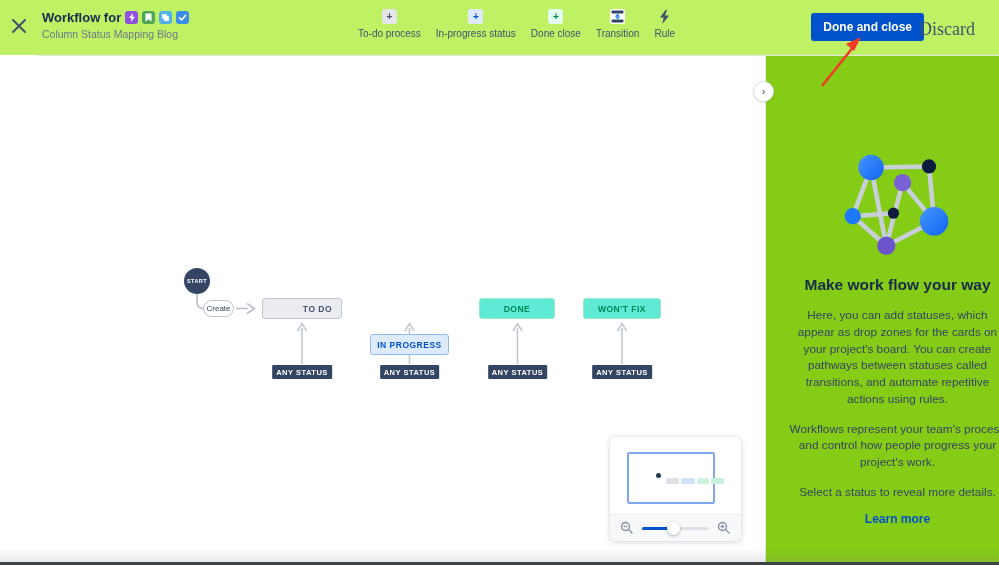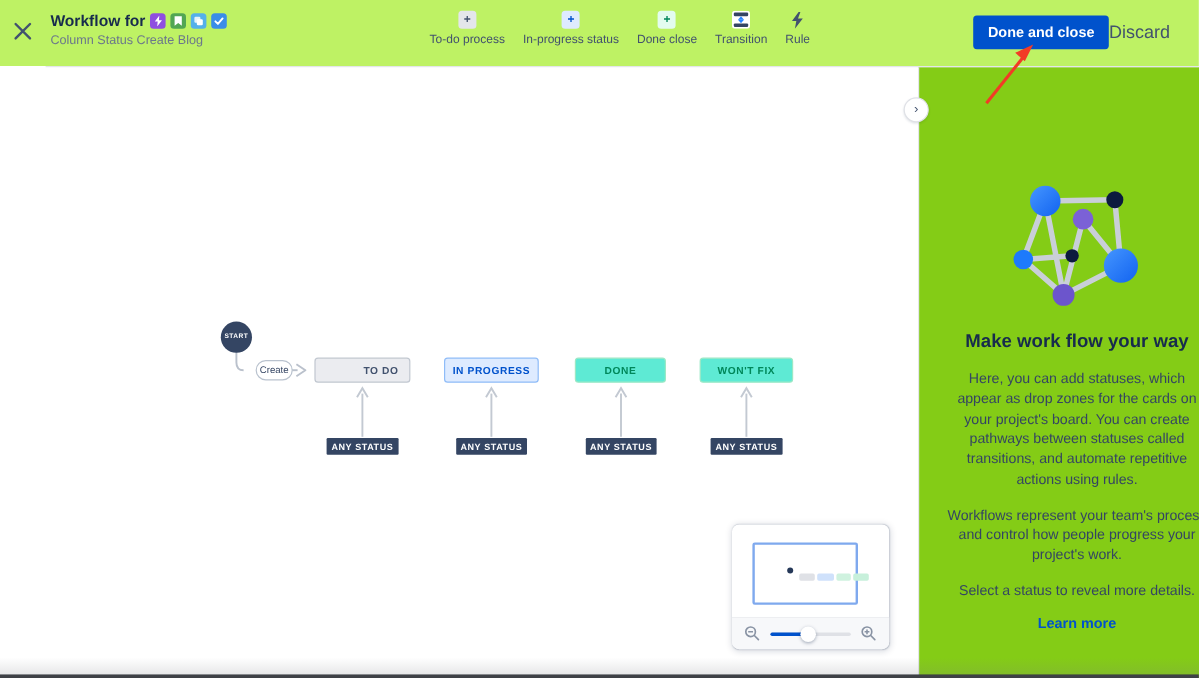--- a/index.html
+++ b/index.html
@@ -20,30 +20,30 @@
   .tb-item { display:flex; flex-direction:column; align-items:center; gap:4px; cursor:pointer; }
   .tb-icon { width:15px; height:15px; border-radius:3px; display:flex; align-items:center; justify-content:center;
     font-size:10px; font-weight:bold; line-height:1; }
   .tb-icon.gray  { background:#E4E6EA; color:#42526E; }
   .tb-icon.blue  { background:#DEEBFF; color:#0052CC; }
   .tb-icon.green { background:#E3FCEF; color:#00875A; }
   .tb-label { font-size:10px; color:#42526E; white-space:nowrap; }
 
   #save-btn { position:absolute; right:75px; top:13px; height:28px; padding:0 12px; background:#0052CC; color:#fff;
     font-size:12px; font-weight:bold; border:none; border-radius:3px; cursor:pointer; font-family:inherit; }
-  #discard-btn { position:absolute; right:24px; top:19px; font-size:15px; color:#42526E; background:none; border:none;
-    cursor:pointer; font-family:Liberation Sans, sans-serif; }
+  #discard-btn { position:absolute; right:24px; top:19px; font-size:18px; color:#42526E; background:none; border:none;
+    cursor:pointer; font-family:Liberation Serif, serif; }
 
   
   #canvas { position:absolute; left:0; top:56px; width:765px; height:509px; background:#fff; overflow:hidden; }
   #connectors { position:absolute; left:0; top:0; pointer-events:none; }
 
   #start-node { position:absolute; left:184px; top:212px; width:26px; height:26px; border-radius:50%; background:#344563;
     color:#fff; font-size:5.5px; font-weight:bold; letter-spacing:.4px; display:flex; align-items:center; justify-content:center; cursor:pointer; }
-  #create-pill { position:absolute; left:213px; top:244px; width:31px; height:17px; background:#fff; border:1.5px solid #B9C2CE;
+  #create-pill { position:absolute; left:203px; top:244px; width:31px; height:17px; background:#fff; border:1.5px solid #B9C2CE;
     border-radius:9px; color:#344563; font-size:8px; display:flex; align-items:center; justify-content:center; cursor:pointer; }
 
   .sbox { position:absolute; top:242px; height:21px; border-radius:3px; display:flex; align-items:center; justify-content:center;
     font-size:8.5px; font-weight:bold; letter-spacing:.5px; cursor:pointer; }
   .sbox.todo       { background:#EBECF0; border:1.5px solid #C1C7D0; color:#42526E; }
   .sbox.inprogress { background:#DEEBFF; border:1.5px solid #8FBCF8; color:#0052CC; }
   .sbox.done       { background:#5eead4; border:1.5px solid #9BE8C5; color:#00875A; }
 
   .any-label { position:absolute; top:309px; transform:translateX(-50%); background:#344563; color:#fff;
     font-size:7.5px; font-weight:bold; letter-spacing:.5px; padding:2.5px 4px; border-radius:1px; white-space:nowrap; cursor:pointer; }
@@ -107,21 +107,21 @@
             <rect x="1" y="1" width="5" height="5" rx="1" fill="#fff" opacity=".85"></rect>
             <rect x="3" y="3" width="5" height="5" rx="1" fill="#fff"></rect>
           </svg>
       </span>
       <span class="type-icon" style="background:#3A8DE8">
         <svg width="9" height="9" viewBox="0 0 9 9">
             <path d="M1.5 4.8 L3.6 6.9 L7.5 2.4" stroke="#fff" stroke-width="1.6" fill="none" stroke-linecap="round" stroke-linejoin="round"></path>
           </svg>
       </span>
     </div>
-    <div id="wf-subtitle">Column Status Create Blog</div>
+    <div id="wf-subtitle">Column Status Mapping Blog</div>
   </div>
 
   <div id="toolbar">
     <div class="tb-item">
       <span class="tb-icon gray">+</span>
       <span class="tb-label">To-do process</span>
     </div>
     <div class="tb-item">
       <span class="tb-icon blue">+</span>
       <span class="tb-label">In-progress status</span>
@@ -175,21 +175,21 @@
         <path d="M513 275 L517.5 267.5 L522 275"></path>
       <path d="M622 308 V272"></path>
         <path d="M617.5 275 L622 267.5 L626.5 275"></path>
     </g>
   </svg>
 
   <div id="start-node">START</div>
   <div id="create-pill">Create</div>
 
   <div class="sbox todo" style="left:262px; width:80px;padding-left:31px;">TO DO</div>
-  <div class="sbox inprogress" style="left:370px; width:79px;">IN PROGRESS</div>
+  <div class="sbox inprogress" style="left:370px; width:79px;margin-top:36px;">IN PROGRESS</div>
   <div class="sbox done" style="left:479px; width:76px;">DONE</div>
   <div class="sbox done" style="left:583px; width:78px;">WON'T FIX</div>
 
   <div class="any-label" style="left:302px;">ANY STATUS</div>
   <div class="any-label" style="left:409.5px;">ANY STATUS</div>
   <div class="any-label" style="left:517.5px;">ANY STATUS</div>
   <div class="any-label" style="left:622px;">ANY STATUS</div>
 
   <div id="minimap">
     <div id="mm-viewport">

